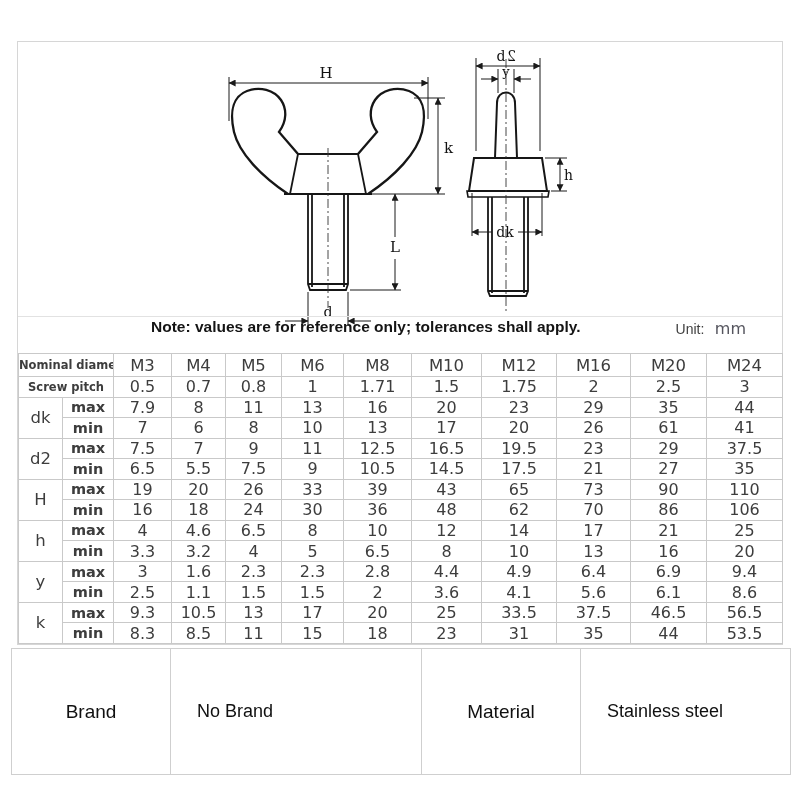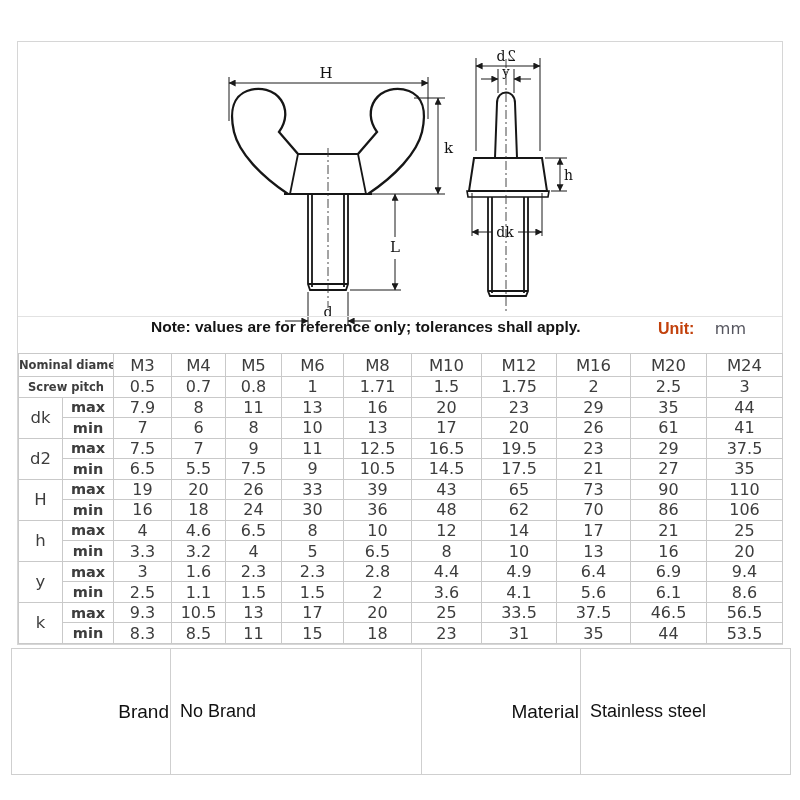--- a/index.html
+++ b/index.html
@@ -8,40 +8,40 @@
   
   .main-box{position:absolute;left:17px;top:41px;width:764px;height:602px;
             border:1px solid #d6d6d6;background:#fff;}
   .drawing-svg{position:absolute;left:0;top:0;width:764px;height:289px;}
   
   .note-row{position:absolute;left:0;top:274px;width:764px;height:22px;
             border-top:1px solid #e2e2e2;}
   .note-text{position:absolute;left:133px;top:1px;font-size:15.5px;font-weight:bold;color:#141414;
              letter-spacing:0px;white-space:nowrap;}
   .unit-wrap{position:absolute;right:36px;top:2px;white-space:nowrap;}
-  .unit-label{font-size:16px;font-weight:bold;color:#c2410c;}
-  .unit-value{font-size:16px;color:#55555e;margin-left:16px;font-family:"DejaVu Sans",sans-serif;}
+  .unit-label{font-size:14px;font-weight:normal;color:#404040;}
+  .unit-value{font-size:16px;color:#55555e;margin-left:6px;font-family:"DejaVu Sans",sans-serif;}
   
   table.spec{position:absolute;left:0;top:311px;width:764px;height:291px;
              border-collapse:collapse;table-layout:fixed;}
   table.spec td{border:1px solid #c9c9c9;text-align:center;vertical-align:middle;
                 color:#3d3d3d;padding:0;overflow:hidden;white-space:nowrap;
                 font-family:"DejaVu Sans",sans-serif;}
   td.hdr-label{font-size:11.5px;font-weight:bold;color:#222;}
   td.mcol{font-size:16.5px;}
   td.val{font-size:16px;}
   td.group-label{font-size:16.5px;}
   td.sub{font-size:14.5px;font-weight:bold;}
   
   table.info{position:absolute;left:11px;top:648px;width:779px;height:127px;
              border-collapse:collapse;table-layout:fixed;}
   table.info td{border:1px solid #cfcfcf;color:#101010;vertical-align:middle;
                 overflow:hidden;white-space:nowrap;}
-  table.info td.ilabel{text-align:right;font-size:19px;}
-  table.info td.ivalue{text-align:left;font-size:18px;padding-left:9px;margin-left:36px;}
+  table.info td.ilabel{text-align:center;font-size:19px;}
+  table.info td.ivalue{text-align:left;font-size:18px;padding-left:26px;margin-left:36px;}
   table.info td.ivalue.small{font-size:15px;}
 </style>
 </head>
 <body>
 
 <div id="page">
   <div class="main-box">
 
     <svg class="drawing-svg" viewBox="17 41 764 289">
       <defs>

